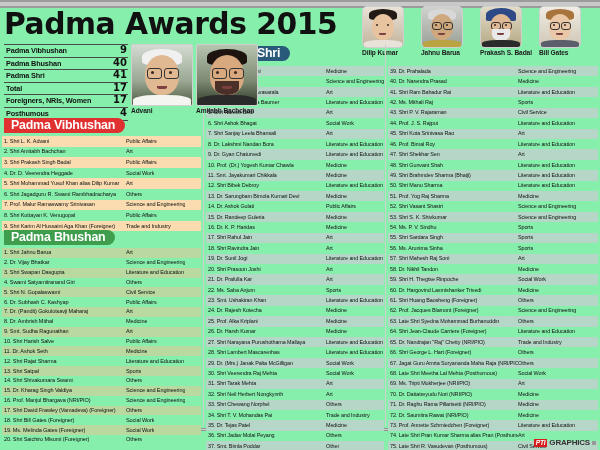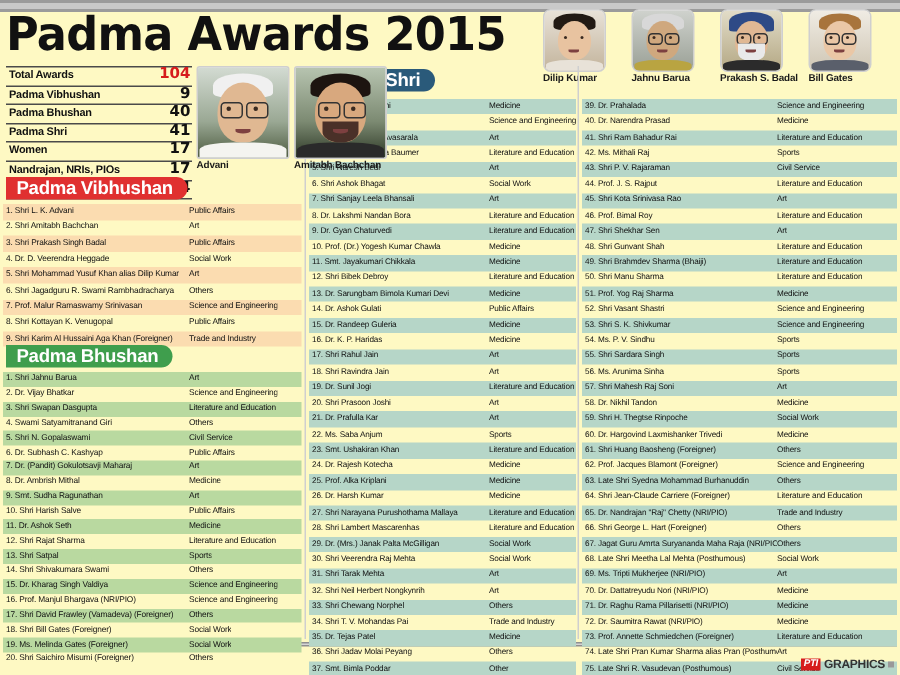--- a/index.html
+++ b/index.html
@@ -2,21 +2,21 @@
 <html><head>
 <meta charset="utf-8">
 <style>
   html,body{margin:0;padding:0;}
   body{
     width:600px;height:450px;overflow:hidden;
     background:#ffffff;
     font-family:"Liberation Sans", sans-serif;
     color:#111;
   }
-  #page{position:relative;width:600px;height:450px;background:#fef9c3;}
+  #page{position:relative;width:600px;height:450px;background:#86efac;}
 
   
   .top-strip{position:absolute;left:0;top:0;width:600px;height:8px;background:#9b9b9b;}
   .top-strip .inner{position:absolute;left:0;top:2px;width:600px;height:4px;background:#c9c9c9;}
 
   
   .title{
     position:absolute;left:4px;top:6px;width:352px;height:34px;
     font-family:"DejaVu Sans", sans-serif;
     font-weight:bold;font-size:31px;line-height:34px;
@@ -99,42 +99,38 @@
 
 <div id="page">
 
   <div class="top-strip">
       <div class="inner"></div>
     </div>
 
   <div class="title">Padma Awards 2015</div>
 
   <div class="summary" id="summary">
-      <div class="srow hi">
-        <span class="lab">Total Awards</span>
-        <span class="val">104</span>
-      </div>
       <div class="srow">
         <span class="lab">Padma Vibhushan</span>
         <span class="val">9</span>
       </div>
       <div class="srow">
         <span class="lab">Padma Bhushan</span>
         <span class="val">40</span>
       </div>
       <div class="srow">
         <span class="lab">Padma Shri</span>
         <span class="val">41</span>
       </div>
       <div class="srow">
-        <span class="lab">Women</span>
+        <span class="lab">Total</span>
         <span class="val">17</span>
       </div>
       <div class="srow">
-        <span class="lab">Nandrajan, NRIs, PIOs</span>
+        <span class="lab">Foreigners, NRIs, Women</span>
         <span class="val">17</span>
       </div>
       <div class="srow">
         <span class="lab">Posthumous</span>
         <span class="val">4</span>
       </div>
     </div>
 
   <div id="smallphotos">
       <div class="photo ph-small" style="left: 362px; top: 6px;">

